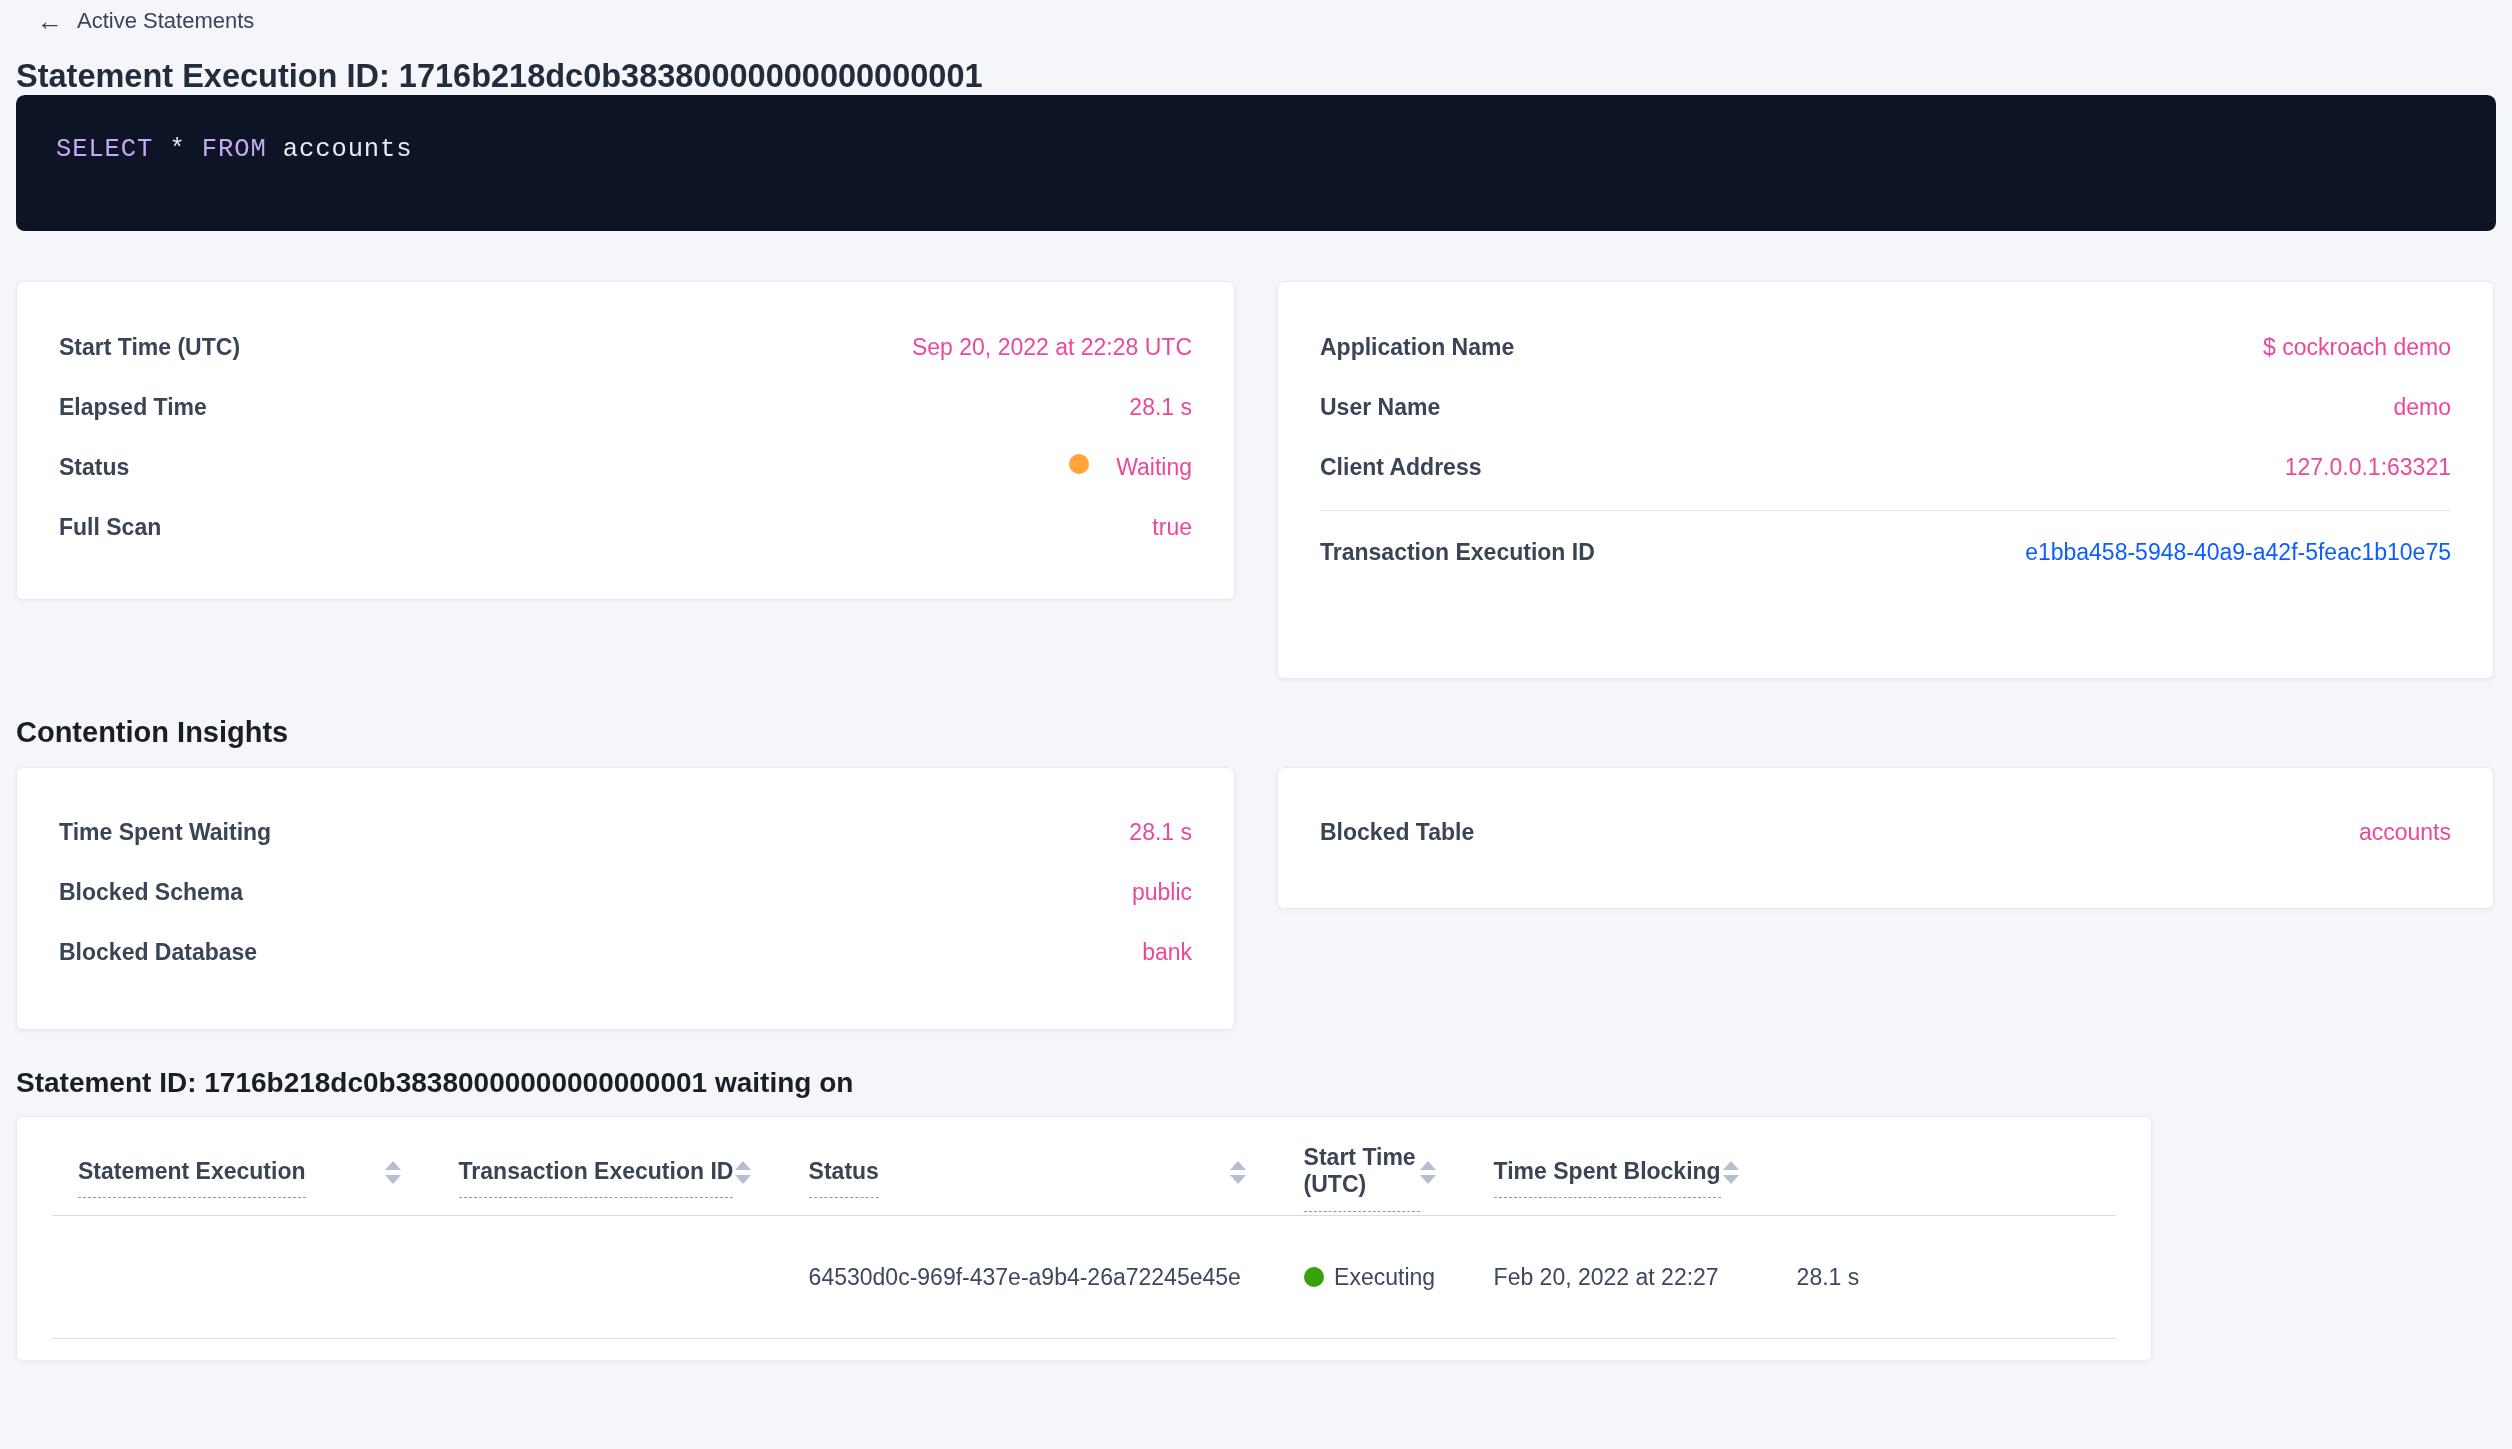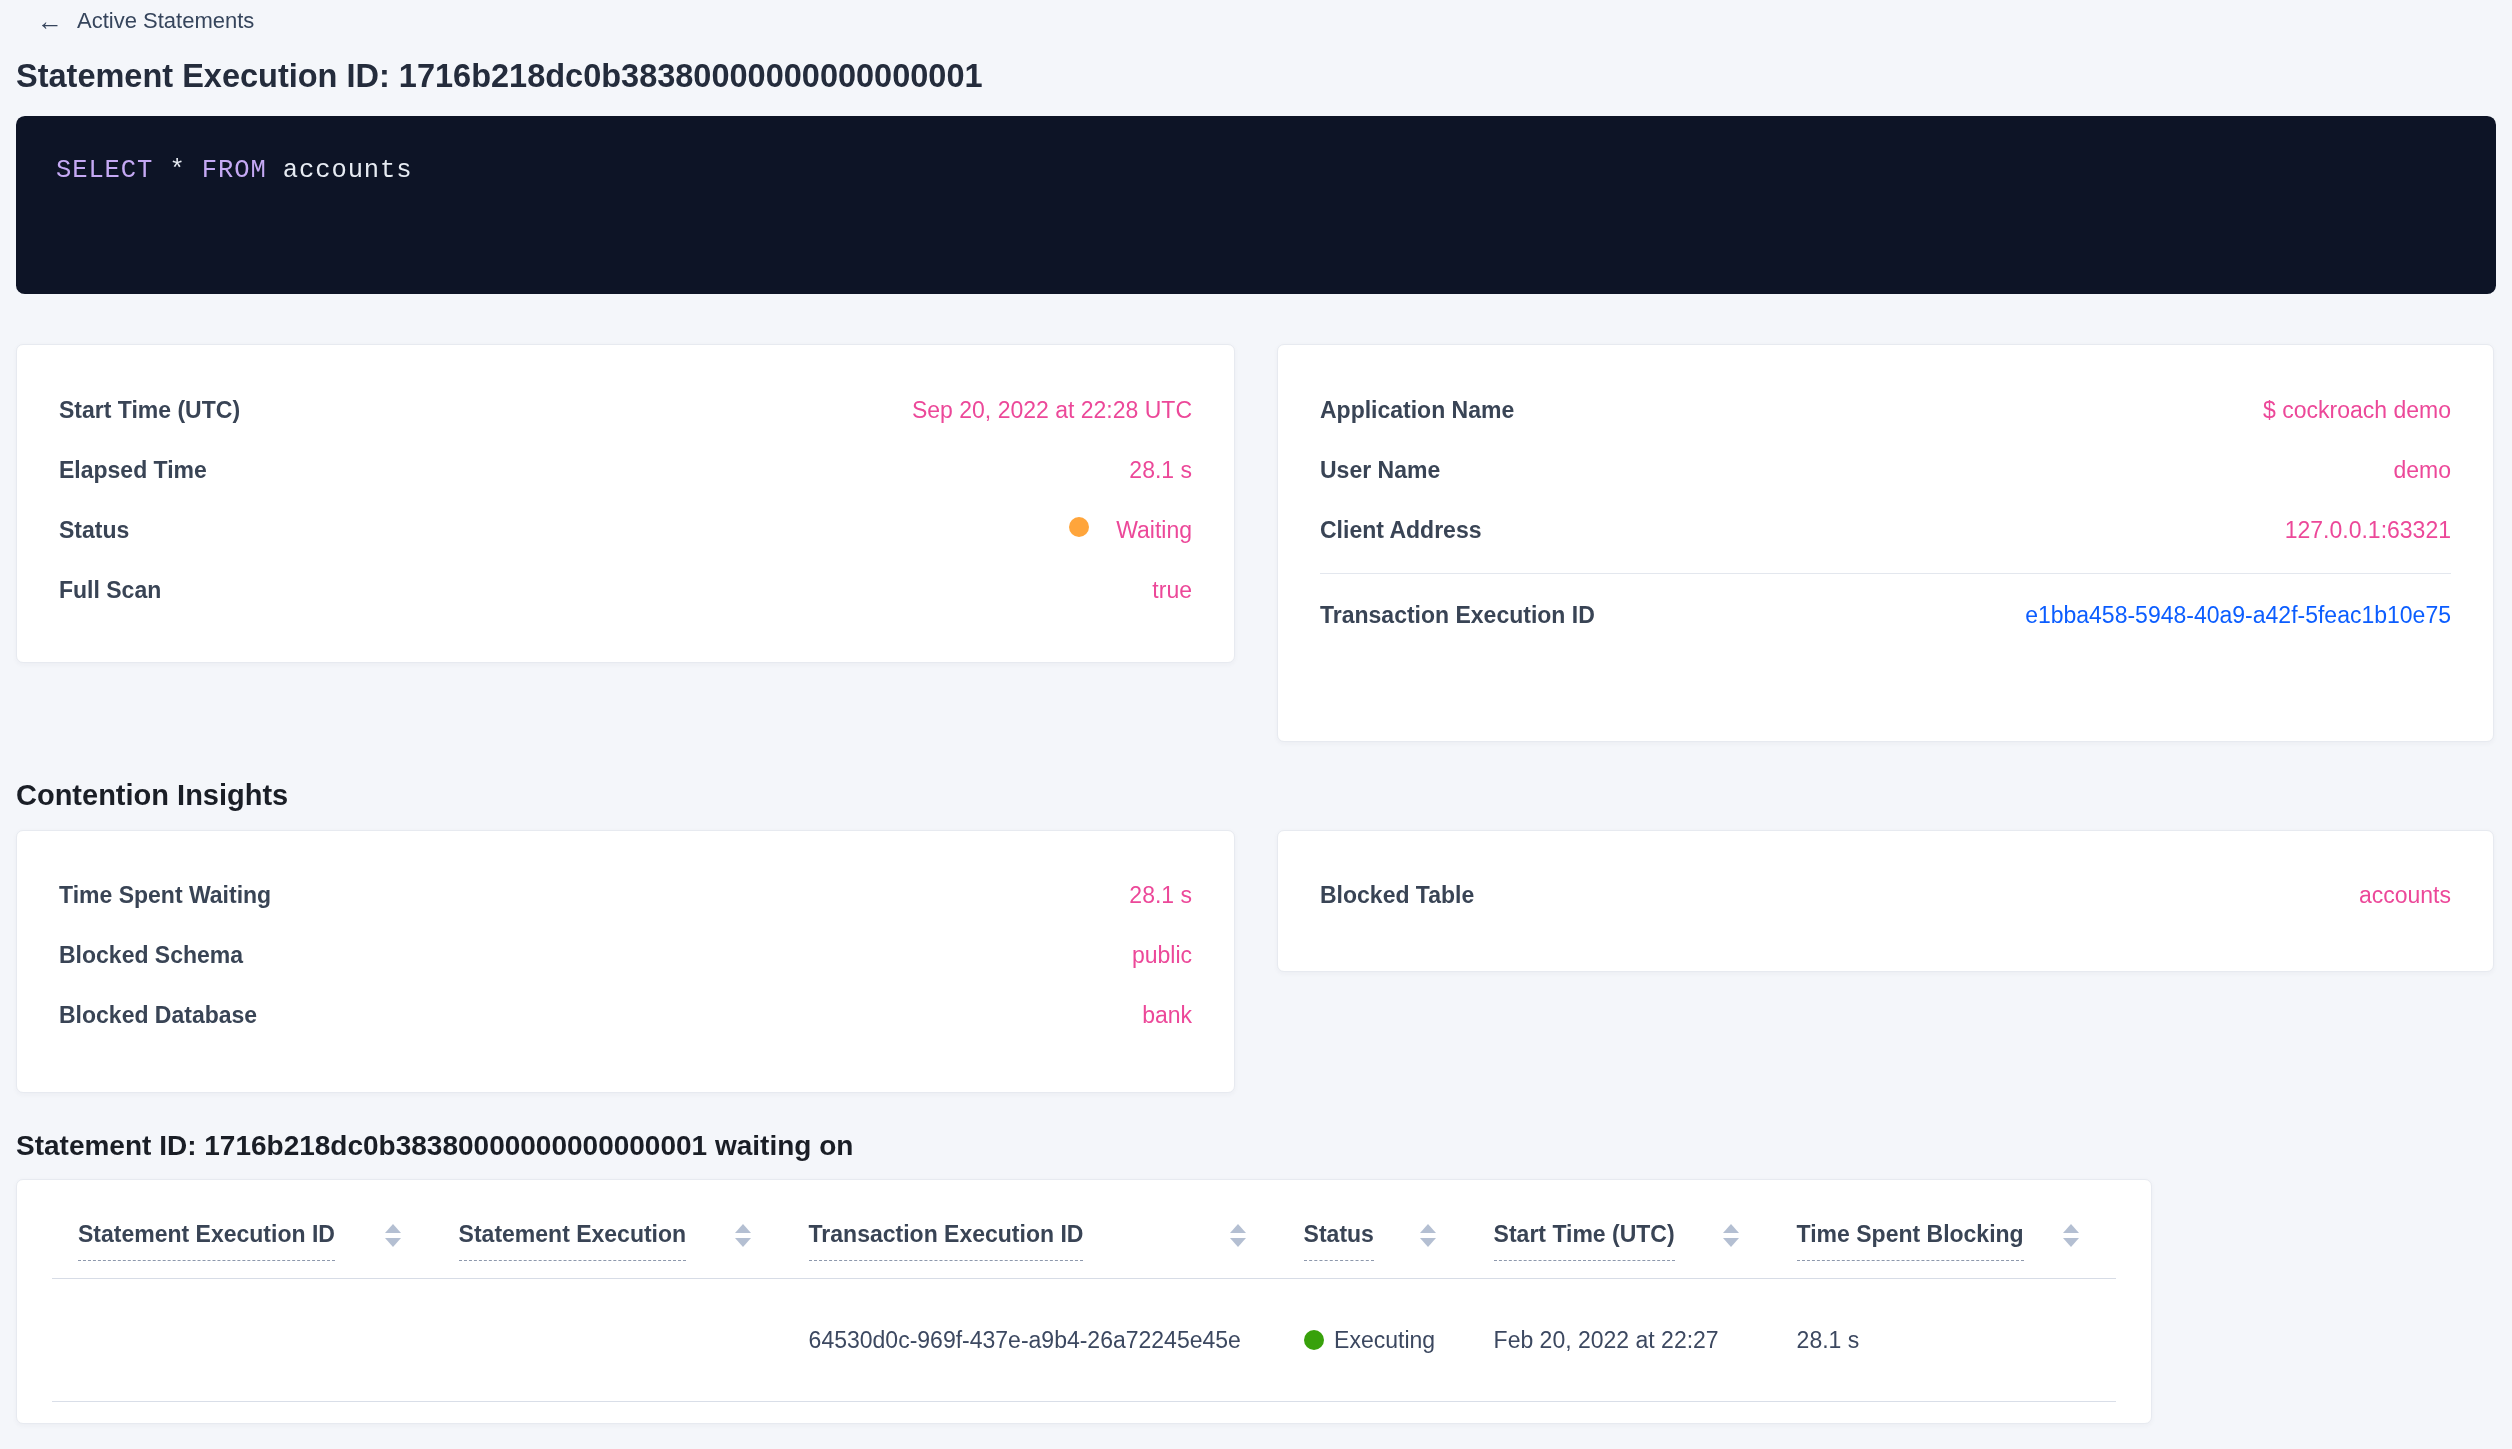--- a/index.html
+++ b/index.html
@@ -23,22 +23,21 @@
   .page-title {
     margin-top: 21px;
     font-size: 32.5px;
     font-weight: bold;
     color: #242c3c;
     letter-spacing: 0px;
   }
 
   
   .sql-box {
-    margin-top: 21px;
-    height: 178px;
+    height: 136px;
     background: #0d1426;
     border-radius: 8.8px;
     padding: 40px 40px;
   }
   .sql-code { font-family: "Liberation Mono", monospace; font-size: 25.5px; letter-spacing: 0.9px; }
   .tok-kw { color: #c5a9f4; }
   .tok-plain { color: #e6ebf2; }
 
   
   .cards-row { display: flex; gap: 42px; align-items: flex-start; }
@@ -191,27 +190,20 @@
         <span class="info-value">accounts</span>
       </div>
     </div>
   </div>
 
   <h2 class="section-heading waiting-heading">Statement ID: 1716b218dc0b38380000000000000001 waiting on</h2>
 
   <div class="card table-card">
     <div class="thead">
       <div class="th">
-        <span class="th-label">Statement Execution ID</span>
-        <span class="sort-icon">
-            <span class="tri-up"></span>
-            <span class="tri-down"></span>
-          </span>
-      </div>
-      <div class="th">
         <span class="th-label">Statement Execution</span>
         <span class="sort-icon">
             <span class="tri-up"></span>
             <span class="tri-down"></span>
           </span>
       </div>
       <div class="th">
         <span class="th-label">Transaction Execution ID</span>
         <span class="sort-icon">
             <span class="tri-up"></span>

